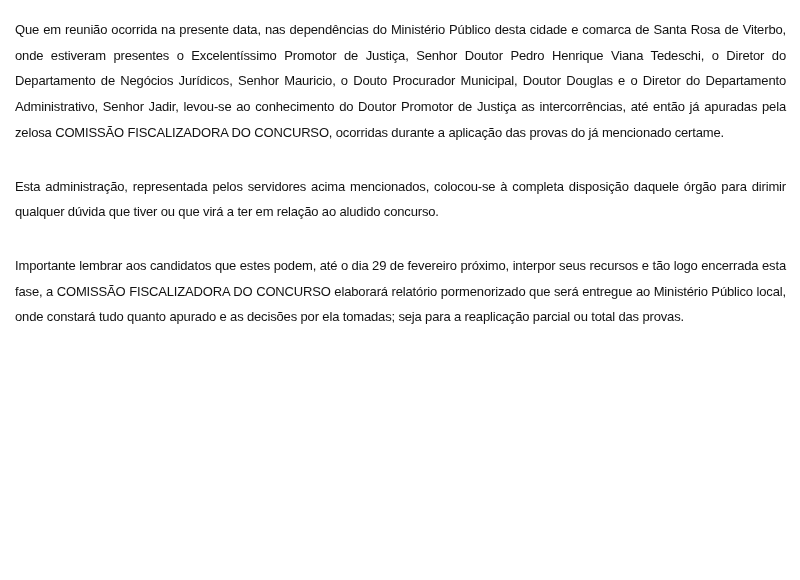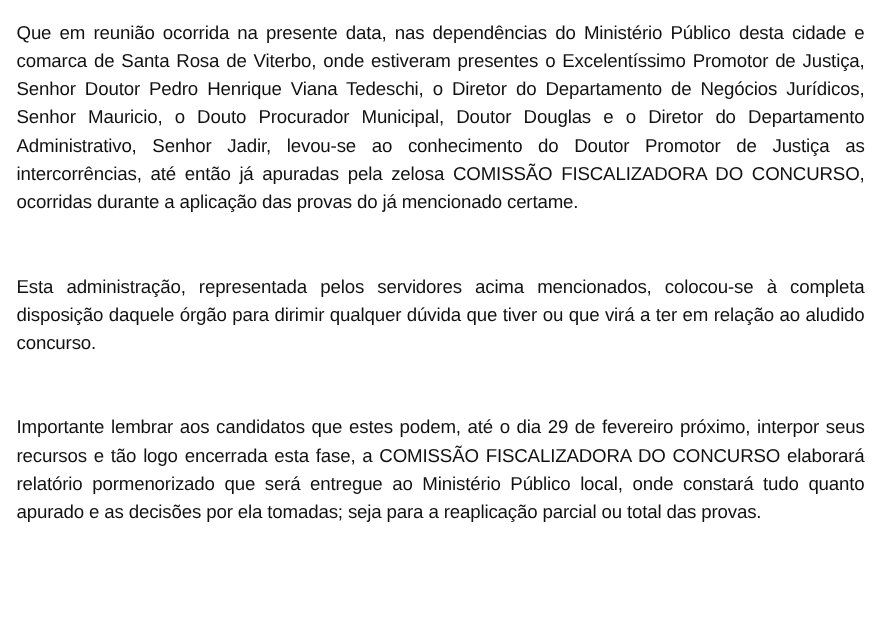--- a/index.html
+++ b/index.html
@@ -12,32 +12,32 @@
       height: 580px;
       overflow: hidden;
       position: relative;
     }
     .doc {
       position: absolute;
       left: 15px;
       top: 17px;
       width: 771px;
       font-family: "Liberation Sans", sans-serif;
-      font-size: 17px;
+      font-size: 13px;
       line-height: 25.7px;
       color: #111111;
       letter-spacing: -0.15px;
     }
     .para {
       margin: 0;
       text-align: justify;
       text-align-last: left;
     }
     .para + .para {
-      margin-top: 51px;
+      margin-top: 28px;
     }
     .p1 { }
     .p2 { margin-top: 51px; }
     .p3 { margin-top: 51px; }
   </style>
 </head>
 <body>
 
 <div class="doc">
   <p class="para p1">Que em reunião ocorrida na presente data, nas dependências do Ministério Público desta cidade e comarca de Santa Rosa de Viterbo, onde estiveram presentes o Excelentíssimo Promotor de Justiça, Senhor Doutor Pedro Henrique Viana Tedeschi, o Diretor do Departamento de Negócios Jurídicos, Senhor Mauricio, o Douto Procurador Municipal, Doutor Douglas e o Diretor do Departamento Administrativo, Senhor Jadir, levou-se ao conhecimento do Doutor Promotor de Justiça as intercorrências, até então já apuradas pela zelosa COMISSÃO FISCALIZADORA DO CONCURSO, ocorridas durante a aplicação das provas do já mencionado certame.</p>

